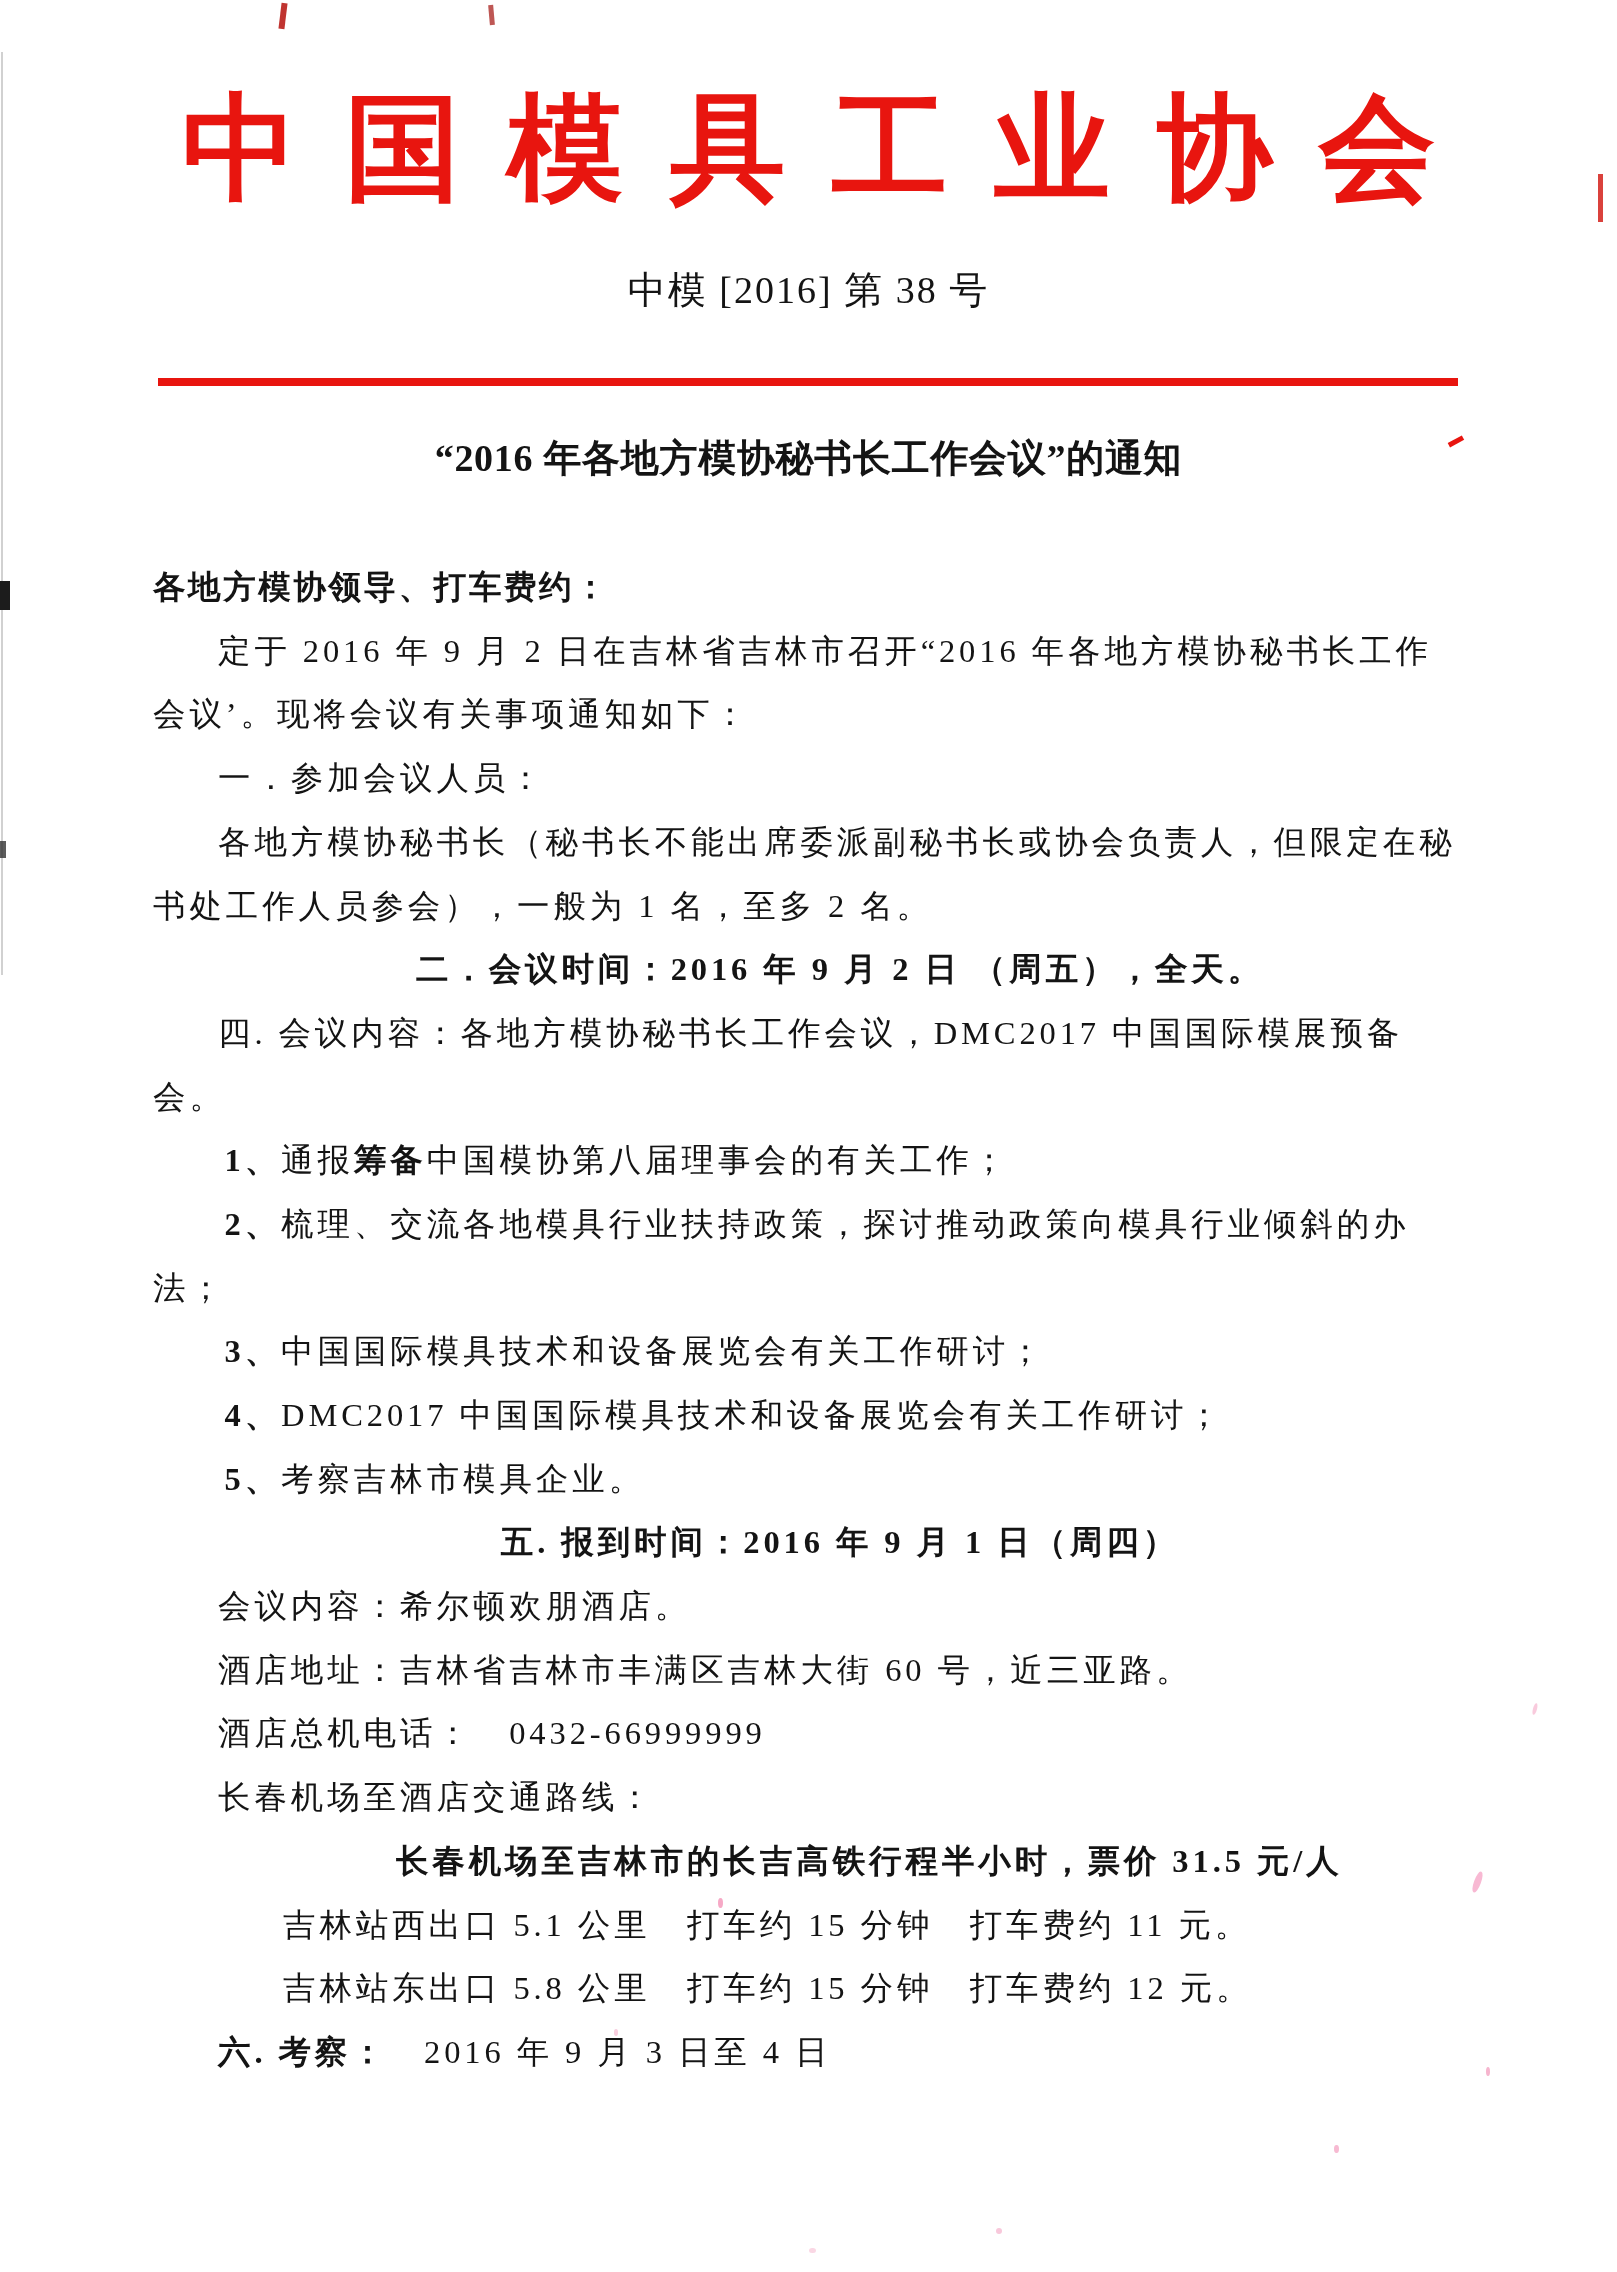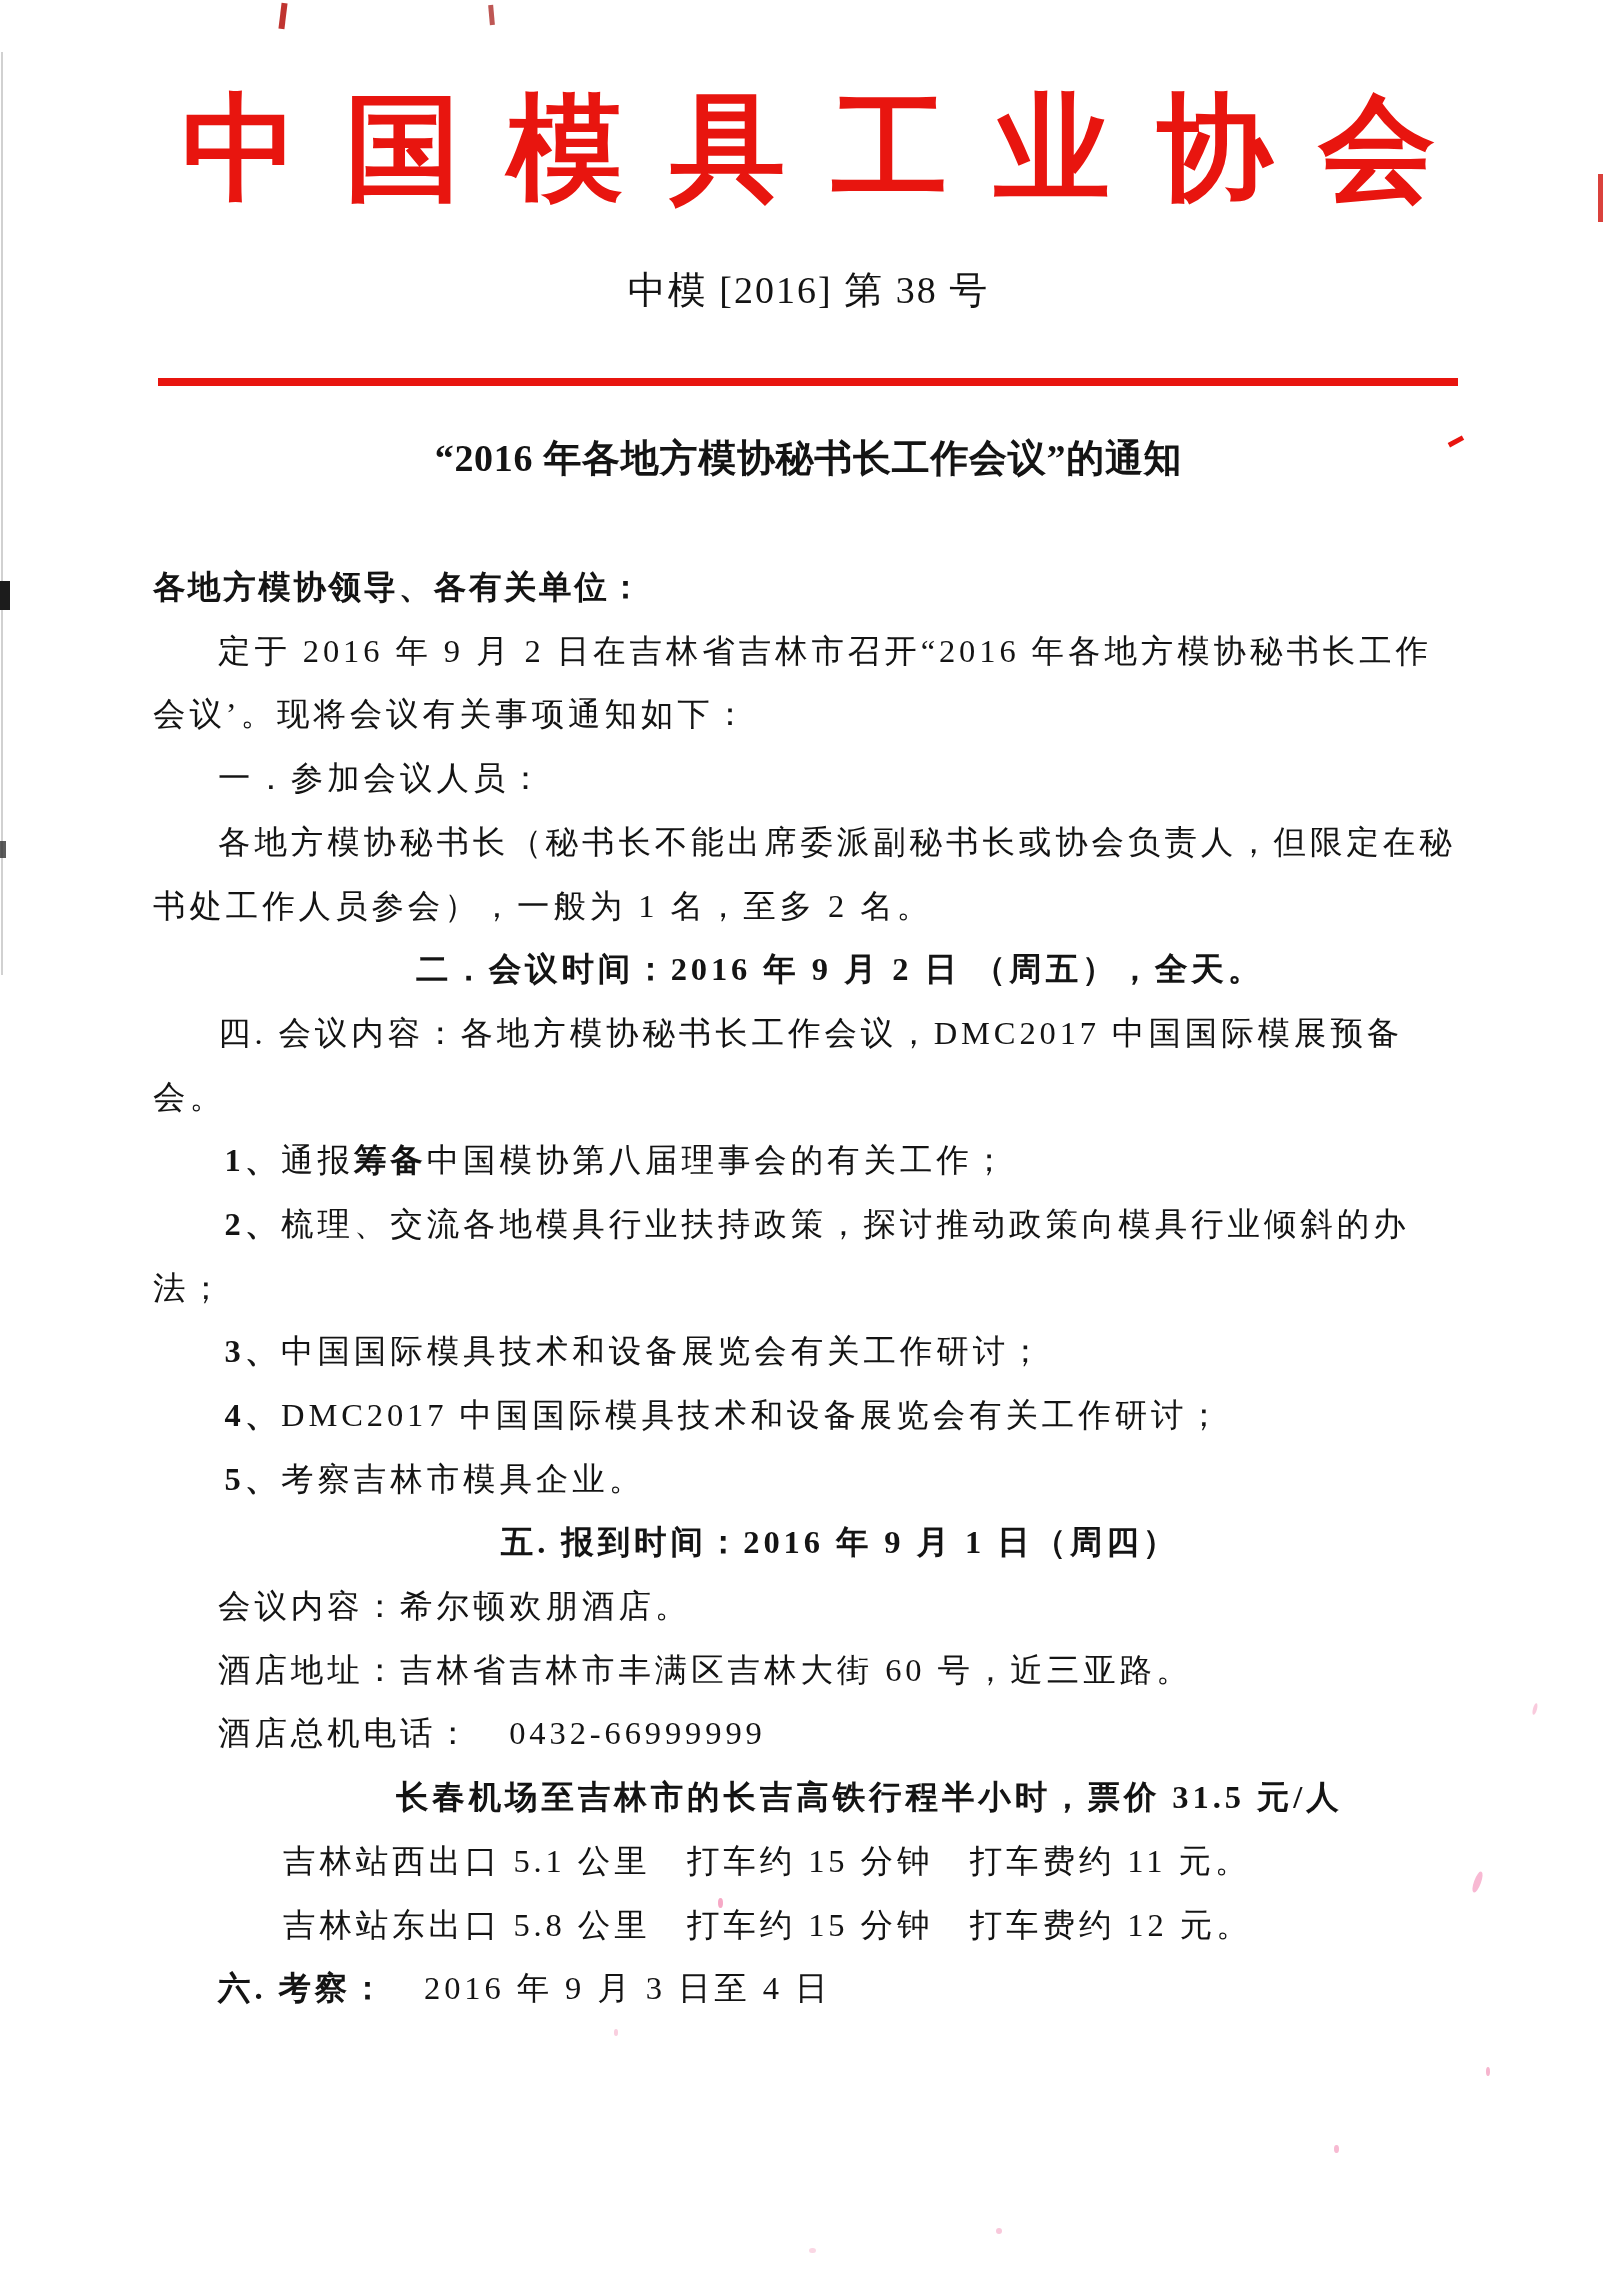--- a/index.html
+++ b/index.html
@@ -107,21 +107,21 @@
   <div class="speck sp7"></div>
   <div class="speck sp8"></div>
 
   <h1 class="org">中国模具工业协会</h1>
   <div class="docno">中模 [2016] 第 38 号</div>
   <hr class="rule">
 
   <h2 class="title">“2016 年各地方模协秘书长工作会议”的通知</h2>
 
   <div class="content">
-    <p class="salutation">各地方模协领导、各有关单位：</p>
+    <p class="salutation">各地方模协领导、打车费约：</p>
 
     <p class="ind2">定于 2016 年 9 月 2 日在吉林省吉林市召开“2016 年各地方模协秘书长工作会议’。现将会议有关事项通知如下：</p>
 
     <p class="ind2">一．参加会议人员：</p>
 
     <p class="ind2">各地方模协秘书长（秘书长不能出席委派副秘书长或协会负责人，但限定在秘书处工作人员参会），一般为 1 名，至多 2 名。</p>
 
     <p class="ind2 b">二．会议时间：2016 年 9 月 2 日 （周五），全天。</p>
 
 
@@ -138,20 +138,21 @@
     <p class="ind22"><span class="b">5、</span><span>考察吉林市模具企业。</span></p>
 
     <p class="ind2 b">五. 报到时间：2016 年 9 月 1 日（周四）</p>
 
     <p class="ind2">会议内容：希尔顿欢朋酒店。</p>
 
     <p class="ind2">酒店地址：吉林省吉林市丰满区吉林大街 60 号，近三亚路。</p>
 
     <p class="ind2">酒店总机电话：　0432-66999999</p>
 
+    <p class="ind2">长春机场至酒店交通路线：</p>
 
     <p class="ind38 b">长春机场至吉林市的长吉高铁行程半小时，票价 31.5 元/人</p>
 
     <p class="ind4">吉林站西出口 5.1 公里　打车约 15 分钟　打车费约 11 元。</p>
 
     <p class="ind4">吉林站东出口 5.8 公里　打车约 15 分钟　打车费约 12 元。</p>
 
     <p class="ind2"><span class="b">六. 考察：</span><span>　2016 年 9 月 3 日至 4 日</span></p>
   </div>
 

